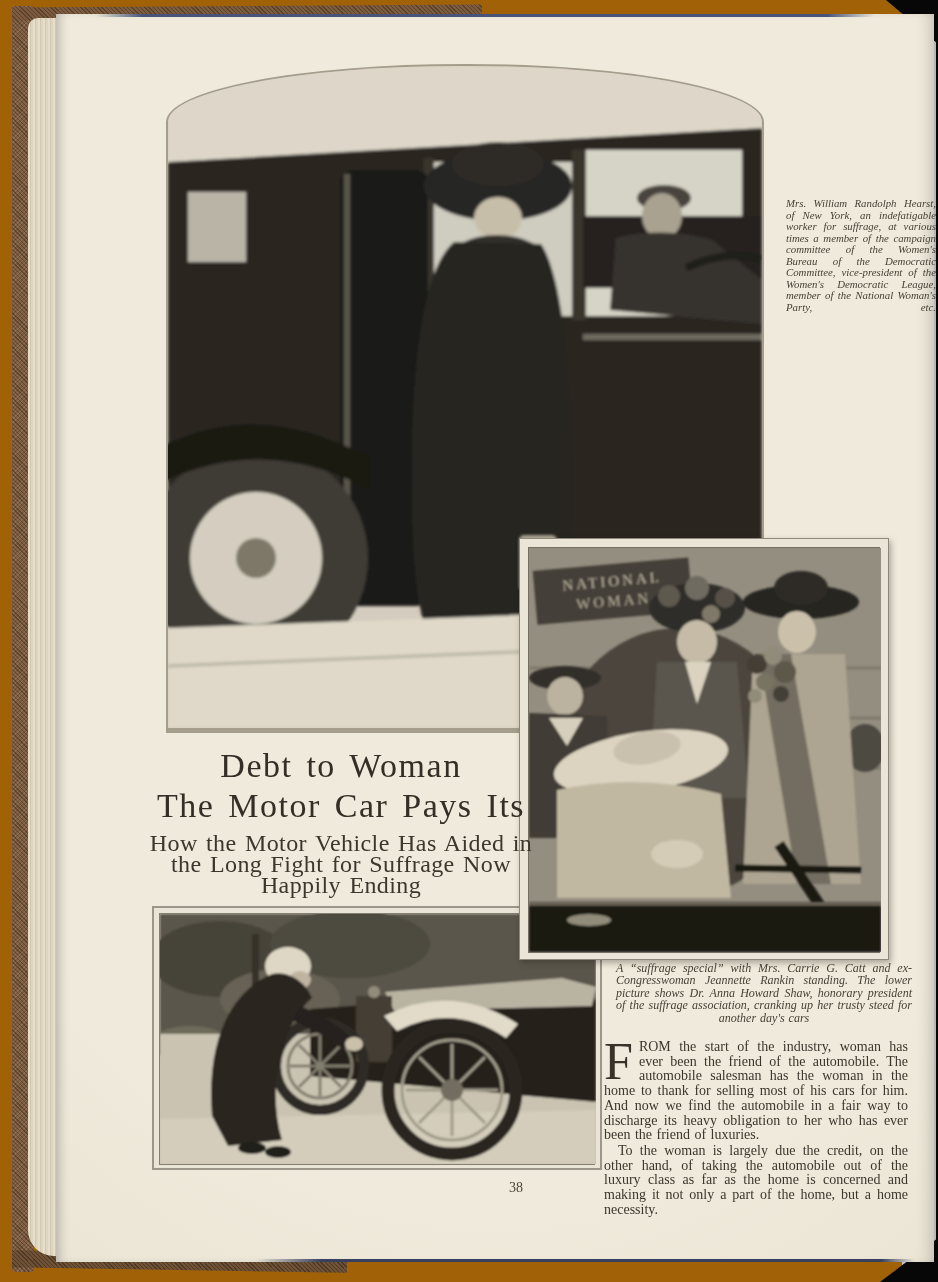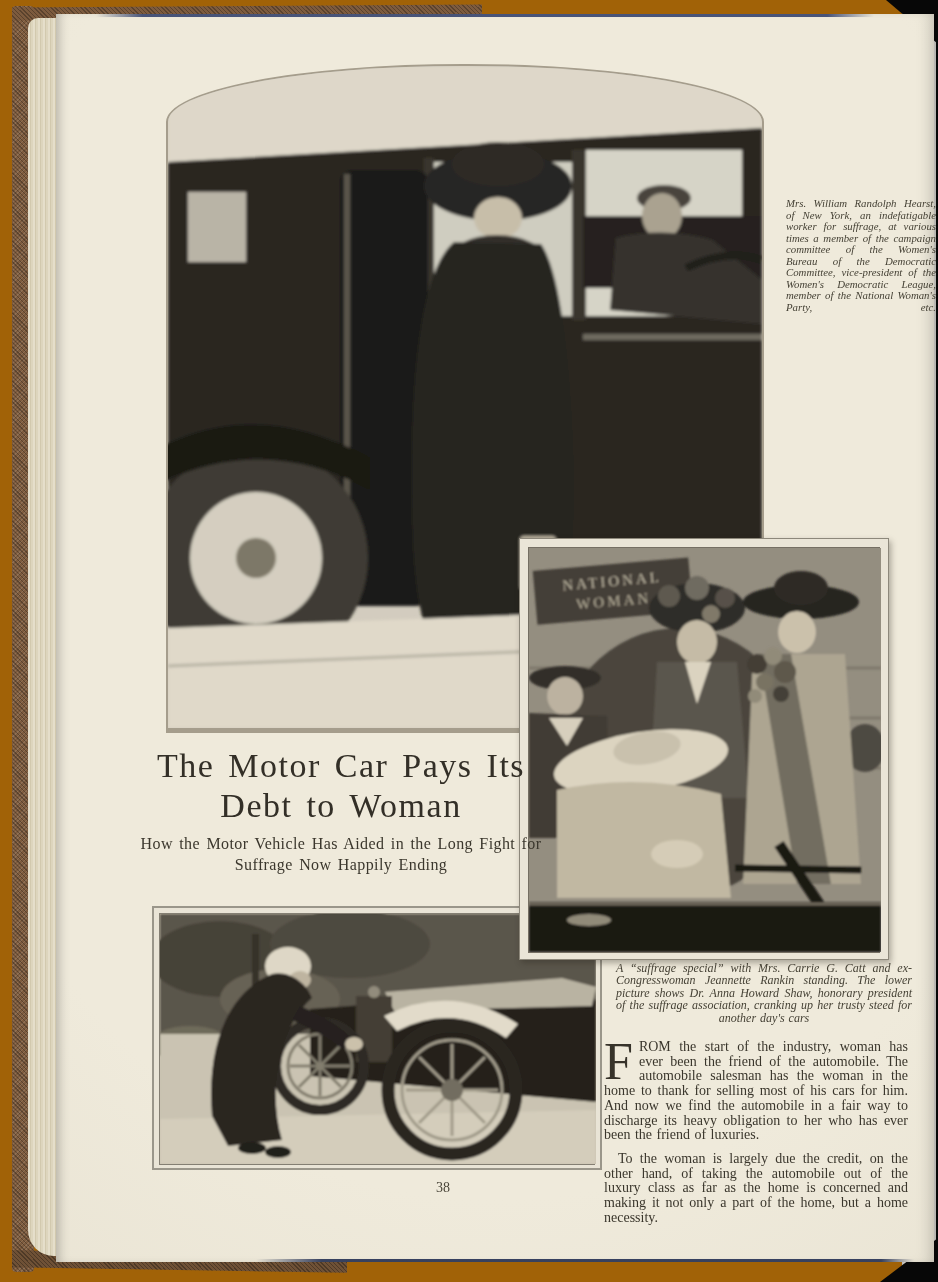--- a/index.html
+++ b/index.html
@@ -47,32 +47,32 @@
     background:#e9e4d6;border:2px solid #9a968a;padding:5px;}
   .photo-crank .inner{border:1px solid #847f73;line-height:0;}
 
   
   .ink{color:#3a362c;}
   .caption-hearst{position:absolute;left:730px;top:184px;width:150px;z-index:2;
     font-style:italic;font-size:10.8px;line-height:11.5px;text-align:justify;text-align-last:justify;
     word-spacing:1.5px;color:#454135;}
   .title-block{position:absolute;left:30px;top:732px;width:510px;text-align:center;z-index:4;}
   .title-line{font-size:34px;line-height:40px;letter-spacing:1.5px;word-spacing:4px;color:#332f27;}
-  .subtitle{margin:7px auto 0;width:420px;font-size:16px;line-height:21px;letter-spacing:.4px;
+  .subtitle{margin:7px auto 0;width:420px;font-size:24px;line-height:21px;letter-spacing:.4px;
     word-spacing:2px;color:#3b372d;}
   .byline{margin-top:9px;font-style:italic;font-size:15px;color:#464236;}
   .caption-suffrage{position:absolute;left:560px;top:948px;width:296px;z-index:4;
     font-style:italic;font-size:12px;line-height:12.4px;text-align:justify;text-align-last:center;
     word-spacing:1px;color:#454135;}
   .body-col{position:absolute;left:548px;top:1026px;width:304px;z-index:4;
     font-size:14px;line-height:14.7px;text-align:justify;word-spacing:1px;color:#3a362c;}
   .body-col p{margin:0;}
-  .body-col p + p{margin-top:9px;text-indent:14px;}
+  .body-col p + p{margin-top:1px;text-indent:14px;}
   .dropcap{float:left;font-size:52px;line-height:40px;padding:2px 6px 0 0;color:#37332a;}
-  .folio{position:absolute;left:380px;top:1166px;width:160px;z-index:4;
+  .folio{position:absolute;left:380px;top:1166px;width:160px;text-align:center;z-index:4;
     font-size:14px;color:#4a463a;}
 </style>
 </head>
 <body>
 
 <div class="stage">
 
   <div class="cover-left"></div>
   <div class="cover-top"></div>
   <div class="cover-bottom"></div>
@@ -182,22 +182,22 @@
             <path d="M206,320 L332,322" stroke="#15130f" stroke-width="7"></path>
             <rect y="354" width="352" height="50" fill="#17140f"></rect>
             <path d="M0,356 h352" stroke="#6e695d" stroke-width="3"></path>
             <ellipse cx="60" cy="372" rx="22" ry="6" fill="#8d8878"></ellipse>
           </g>
         </svg>
       </div>
     </figure>
 
     <div class="title-block">
+      <div class="title-line">Debt to Woman</div>
       <div class="title-line">The Motor Car Pays Its</div>
-      <div class="title-line">Debt to Woman</div>
       <div class="subtitle">How the Motor Vehicle Has Aided in the Long Fight for Suffrage Now Happily Ending</div>
     </div>
 
     <figure class="photo-crank">
       <div class="inner">
         <svg viewBox="0 0 436 250" width="436" height="250" preserveAspectRatio="none">
           <defs>
               <filter id="b3" x="-5%" y="-5%" width="110%" height="110%">
                 <feGaussianBlur stdDeviation="1.2"></feGaussianBlur>
               </filter>

